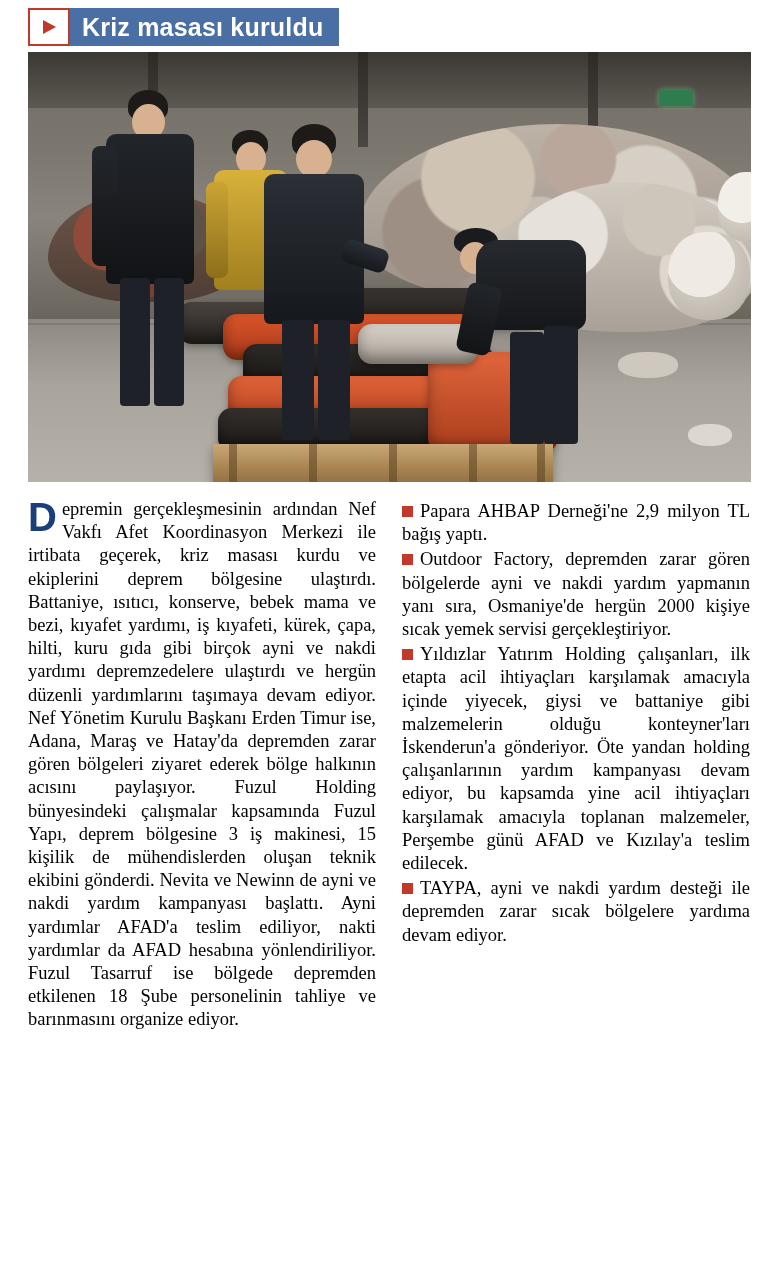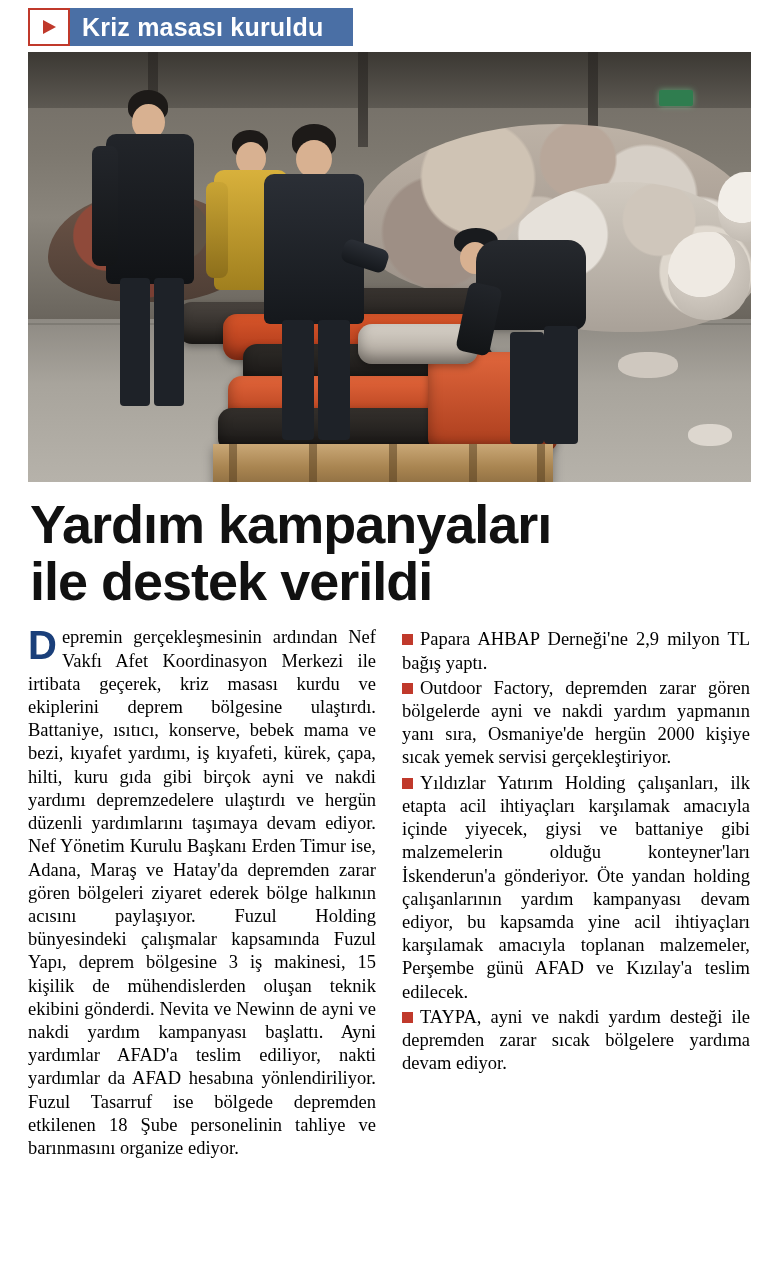--- a/index.html
+++ b/index.html
@@ -42,21 +42,21 @@
   .kicker-arrow svg { display:block; }
   .kicker-label {
     flex: 0 0 auto;
     background: #4a6fa5;
     color: #ffffff;
     font-family: "Liberation Sans", sans-serif;
     font-weight: bold;
     font-size: 25px;
     letter-spacing: 0.2px;
     line-height: 38px;
-    padding: 0 30px 0 12px;
+    padding: 0 16px 0 12px;
     white-space: nowrap;
   }
   .kicker-filler {
     flex: 1 1 auto;
     background: #ffffff;
   }
 
   
   .photo {
     position: relative;
@@ -252,24 +252,20 @@
         <div class="p-arm" style="left:14px; top:62px; width:34px; height:70px; background:linear-gradient(180deg,#22252a,#121416); transform:rotate(12deg);"></div>
         <div class="p-leg" style="left:96px; top:104px; width:34px; height:118px;"></div>
         <div class="p-leg" style="left:62px; top:110px; width:34px; height:112px;"></div>
       </div>
 
       <div class="bagpile" style="left:660px; top:372px; width:44px; height:22px; background:#ddd7cf;"></div>
       <div class="bagpile" style="left:590px; top:300px; width:60px; height:26px; background:#cfc8bf;"></div>
     </div>
   </div>
 
-  <h1 class="headline">
-    <span>Yardım kampanyaları</span>
-    <span class="l2">ile destek verildi</span>
-  </h1>
 
   <div class="columns">
 
     <div class="col">
       <p class="dropcap-p">
         <span class="dropcap">D</span><span>epremin gerçekleşmesinin ardından Nef Vakfı Afet Koordinasyon Merkezi ile irtibata geçerek, kriz masası kurdu ve ekiplerini deprem bölgesine ulaştırdı. Battaniye, ısıtıcı, konserve, bebek mama ve bezi, kıyafet yardımı, iş kıyafeti, kürek, çapa, hilti, kuru gıda gibi birçok ayni ve nakdi yardımı depremzedelere ulaştırdı ve hergün düzenli yardımlarını taşımaya devam ediyor. Nef Yönetim Kurulu Başkanı Erden Timur ise, Adana, Maraş ve Hatay'da depremden zarar gören bölgeleri ziyaret ederek bölge halkının acısını paylaşıyor. Fuzul Holding bünyesindeki çalışmalar kapsamında Fuzul Yapı, deprem bölgesine 3 iş makinesi, 15 kişilik de mühendislerden oluşan teknik ekibini gönderdi. Nevita ve Newinn de ayni ve nakdi yardım kampanyası başlattı. Ayni yardımlar AFAD'a teslim ediliyor, nakti yardımlar da AFAD hesabına yönlendiriliyor. Fuzul Tasarruf ise bölgede depremden etkilenen 18 Şube personelinin tahliye ve barınmasını organize ediyor.</span>
       </p>
     </div>
 
     <div class="col">

